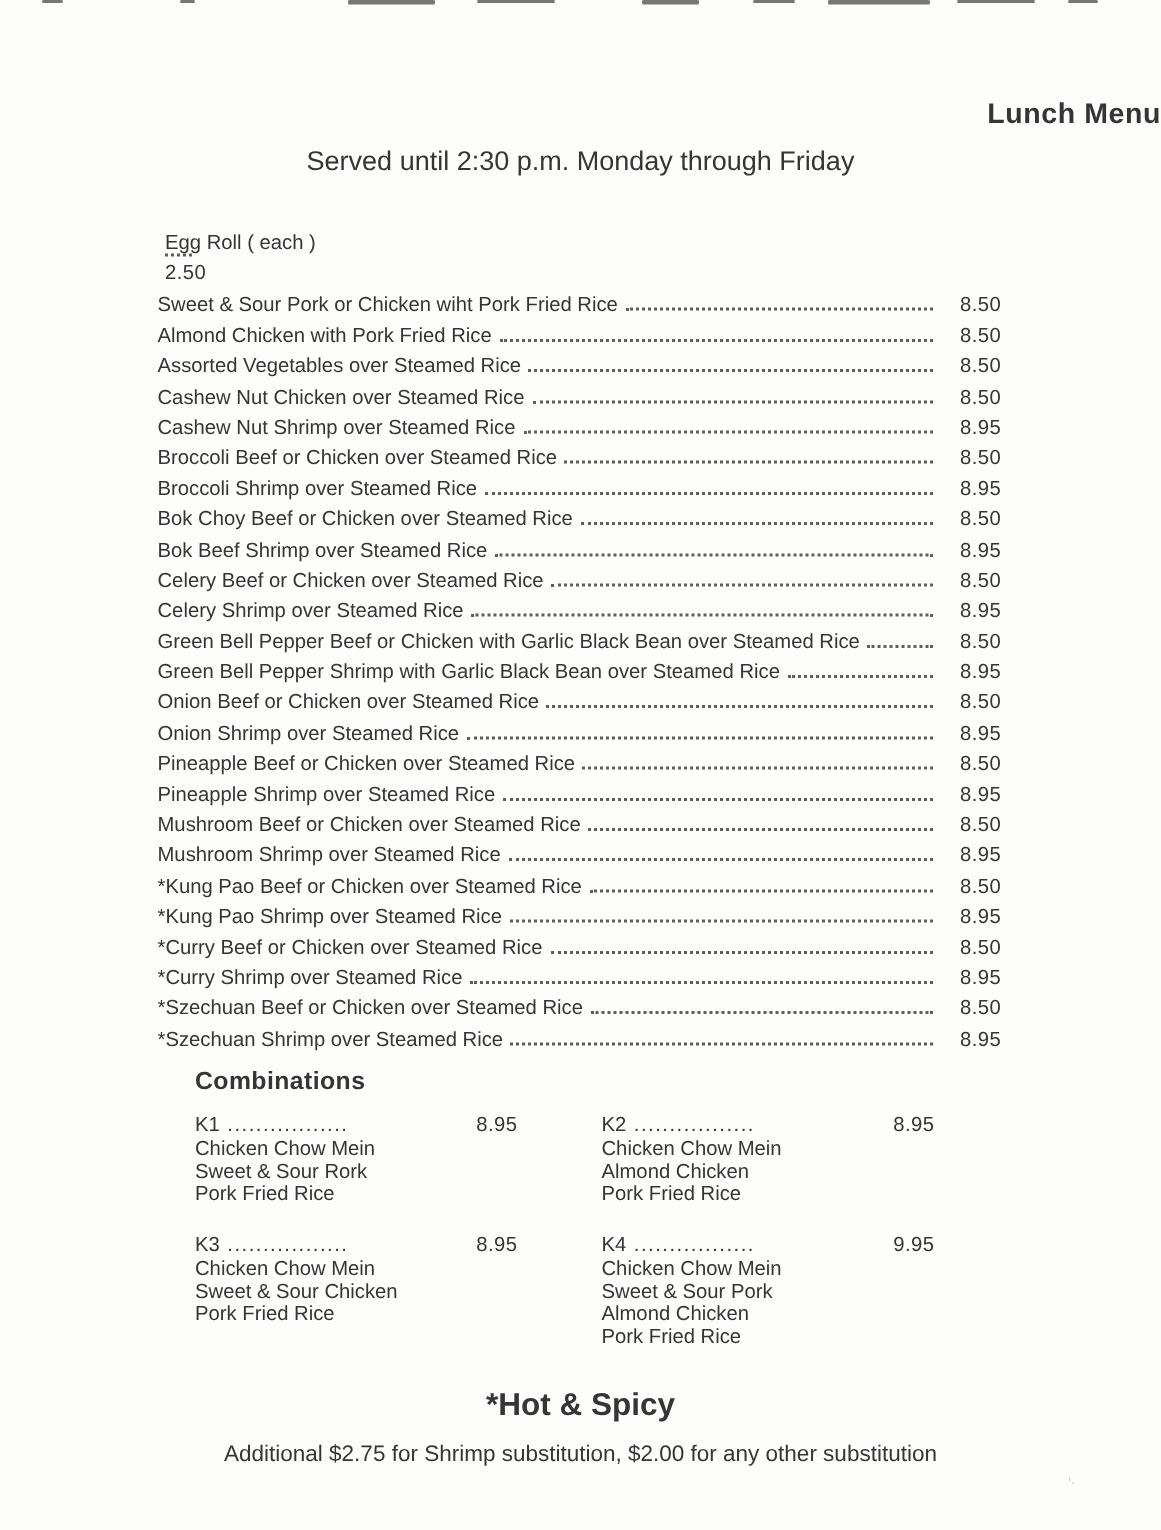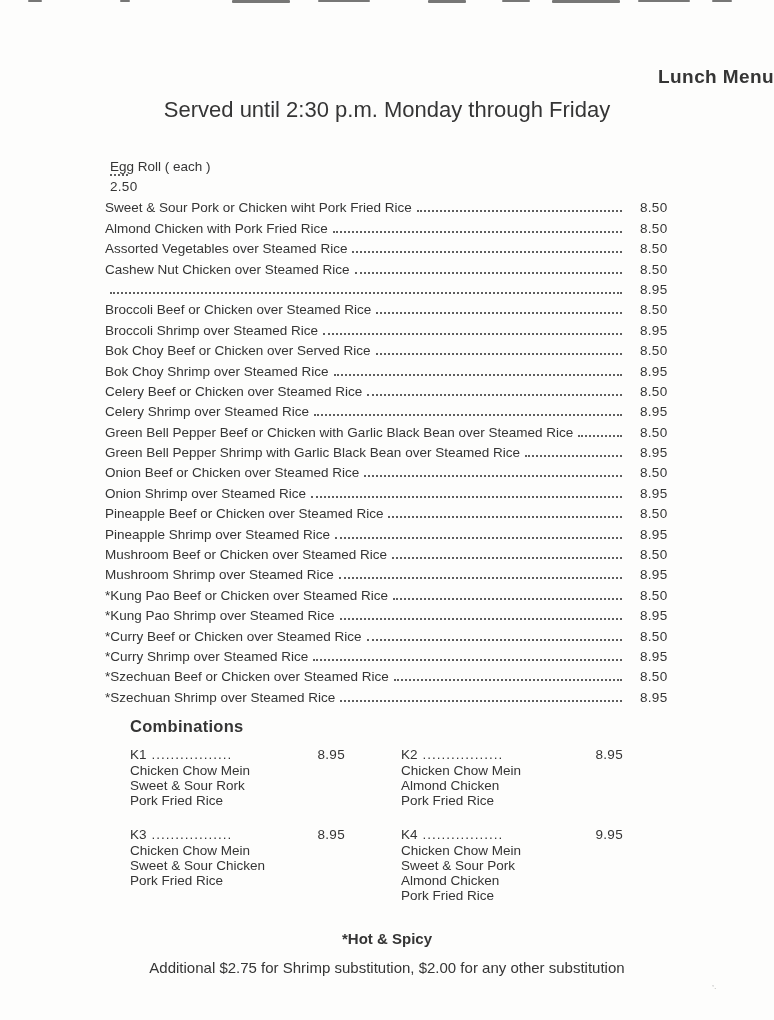--- a/index.html
+++ b/index.html
@@ -25,21 +25,21 @@
   }
 
   .title {
     margin: 0; padding-top: 66px;
     text-align: right;
     font-size: 19px; font-weight: bold; letter-spacing: .4px;
   }
   .subtitle {
     margin: 9px 0 0 0;
     text-align: center;
-    font-size: 22px; font-weight: normal;
+    font-size: 18px; font-weight: normal;
   }
 
   .menu-section { margin: 36px 100px 0 105px; font-size: 13.5px; }
   .menu-row {
     display: flex; align-items: baseline;
     height: 20.4px;
   }
   .standalone-row { margin-bottom: 21px; flex-direction: column; }
   .item-name { white-space: nowrap; }
   .leader {
@@ -62,21 +62,21 @@
     font-size: 13.5px;
   }
   .combo-head { display: flex; align-items: baseline; line-height: 16px; }
   .combo-dots { margin-left: 5px; letter-spacing: 1px; }
   .combo-price { margin-left: auto; letter-spacing: .3px; }
   .combo-line { line-height: 15px; }
 
   .spicy-note {
     margin: 27px 0 0 0;
     text-align: center;
-    font-size: 15px; font-weight: bold;
+    font-size: 21px; font-weight: bold;
   }
   .substitution-note {
     margin: 12px 0 0 0;
     text-align: center;
     font-size: 15px;
   }
 </style>
 </head>
 <body>
 
@@ -123,44 +123,45 @@
       <span class="item-price">8.50</span>
     </div>
 
     <div class="menu-row">
       <span class="item-name">Cashew Nut Chicken over Steamed Rice</span>
       <span class="leader"></span>
       <span class="item-price">8.50</span>
     </div>
 
     <div class="menu-row">
+      <span class="item-name">Cashew Nut Shrimp over Steamed Rice</span>
       <span class="leader"></span>
       <span class="item-price">8.95</span>
     </div>
 
     <div class="menu-row">
       <span class="item-name">Broccoli Beef or Chicken over Steamed Rice</span>
       <span class="leader"></span>
       <span class="item-price">8.50</span>
     </div>
 
     <div class="menu-row">
       <span class="item-name">Broccoli Shrimp over Steamed Rice</span>
       <span class="leader"></span>
       <span class="item-price">8.95</span>
     </div>
 
     <div class="menu-row">
-      <span class="item-name">Bok Choy Beef or Chicken over Served Rice</span>
-      <span class="leader"></span>
-      <span class="item-price">8.50</span>
-    </div>
-
-    <div class="menu-row">
-      <span class="item-name">Bok Choy Shrimp over Steamed Rice</span>
+      <span class="item-name">Bok Choy Beef or Chicken over Steamed Rice</span>
+      <span class="leader"></span>
+      <span class="item-price">8.50</span>
+    </div>
+
+    <div class="menu-row">
+      <span class="item-name">Bok Beef Shrimp over Steamed Rice</span>
       <span class="leader"></span>
       <span class="item-price">8.95</span>
     </div>
 
     <div class="menu-row">
       <span class="item-name">Celery Beef or Chicken over Steamed Rice</span>
       <span class="leader"></span>
       <span class="item-price">8.50</span>
     </div>
 

